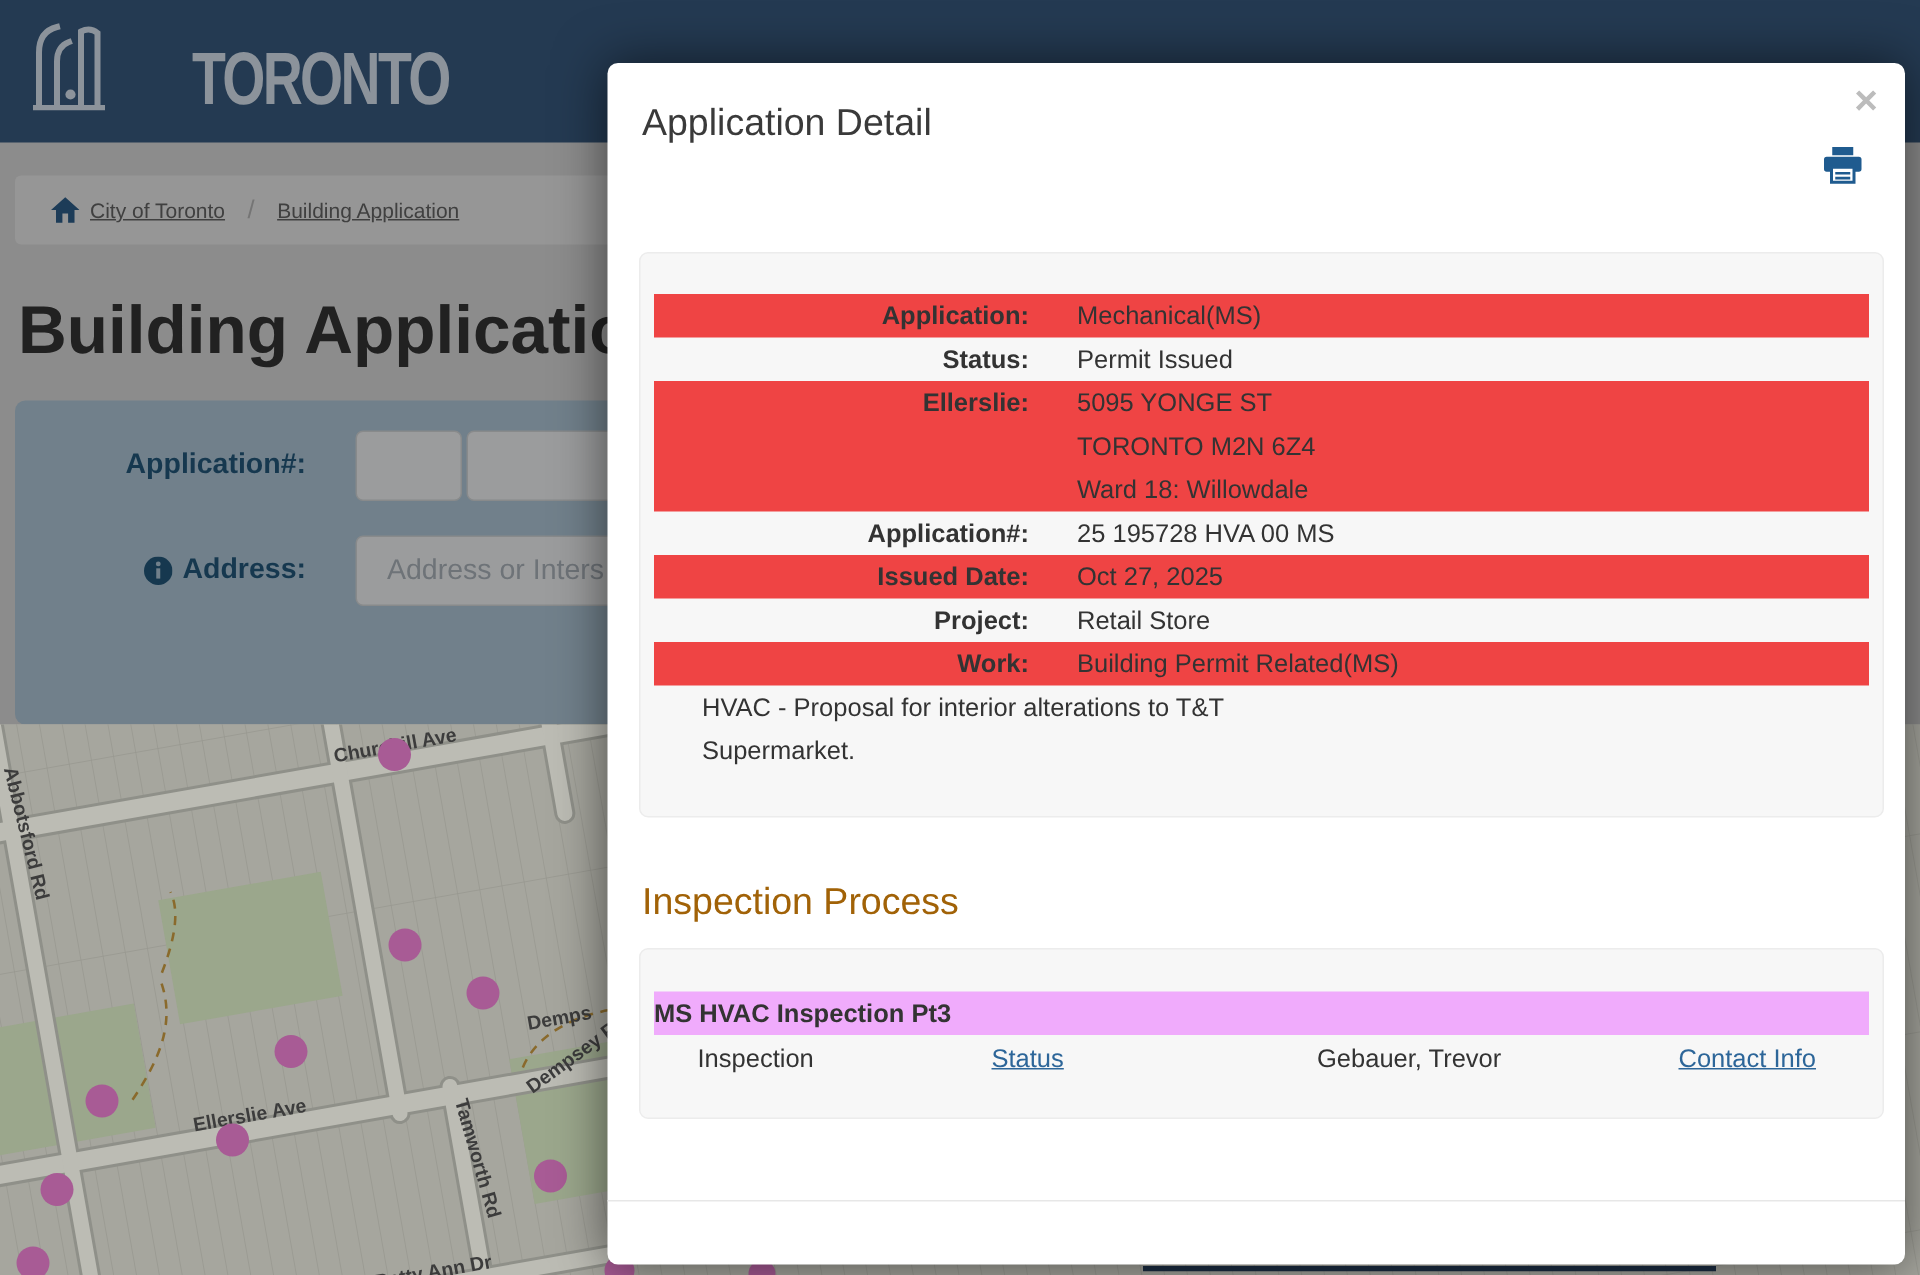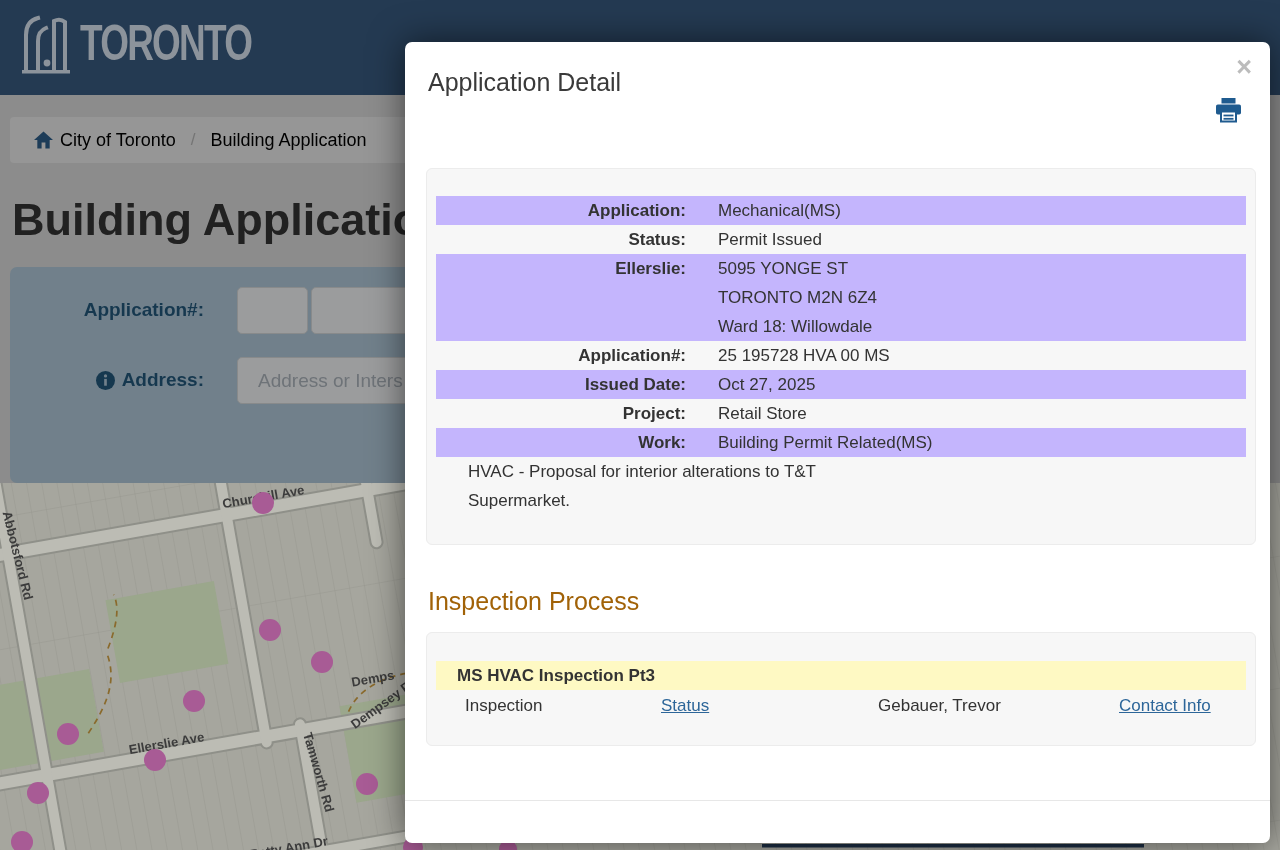--- a/index.html
+++ b/index.html
@@ -2,28 +2,28 @@
 <html><head>
 <meta charset="utf-8">
 <style>
   * { margin:0; padding:0; box-sizing:border-box; }
   html,body { width:1280px; height:850px; }
   body { font-family:"Liberation Sans", sans-serif; background:#8c8c8c; overflow:hidden; }
   .page { position:relative; width:1280px; height:850px; background:#8c8c8c; overflow:hidden; }
 
   
   .site-header { position:absolute; left:0; top:0; width:1280px; height:95px; background:#243a52; }
-  .logo { position:absolute; left:14px; top:9px; display:flex; align-items:center; }
+  .logo { position:absolute; left:14px; top:9px; display:flex; align-items:flex-end;gap:48px; }
   .logo-mark { width:64px; height:68px; }
   .logo-text { color:#8c939b; font-size:42px; font-weight:bold; letter-spacing:-2px;
                display:inline-block; transform:scale(0.88,1.18); transform-origin:left center; margin-left:2px; }
 
   .breadcrumb-bar { position:absolute; left:10px; top:117px; width:1260px; height:46px;
                     background:#969696; border-radius:4px; display:flex; align-items:center; padding-left:24px; }
-  .crumb-link { color:#000000; font-size:18px; cursor:pointer; }
+  .crumb-link { color:#404040; font-size:14px; text-decoration:underline; cursor:pointer; }
   .crumb-sep { color:#757575; font-size:17px; margin:0 15px; }
   .home-icon { width:19px; height:18px; margin-right:7px; }
 
   .page-title { position:absolute; left:12px; top:194px; font-size:45px; font-weight:600; color:#212121; white-space:nowrap; }
 
   .form-panel { position:absolute; left:10px; top:267px; width:990px; height:216px;
                 background:#71808b; border-radius:7px; }
   .form-label { position:absolute; left:0; width:194px; height:46px; display:flex; align-items:center;
                 justify-content:flex-end; color:#16384f; font-size:19px; font-weight:bold; }
   .lbl-app { top:20px; }
@@ -45,29 +45,29 @@
            border-radius:7px; box-shadow:0 0 35px rgba(0,0,0,0.55); }
   .modal-title { position:absolute; left:23px; top:26px; font-size:25px; color:#3a3a3a; font-weight:400; }
   .modal-close { position:absolute; right:18px; top:12px; font-size:27px; line-height:27px; color:#bcbcbc;
                  font-weight:bold; cursor:pointer; background:none; border:none; }
   .print-btn { position:absolute; right:28px; top:56px; width:27px; height:25px; cursor:pointer;
                background:none; border:none; padding:0; }
 
   .detail-panel { position:absolute; left:21px; top:126px; width:830px; height:377px;
                   background:#f7f7f7; border:1px solid #ececec; border-radius:6px; padding:27px 9px; }
   .d-row { display:flex; font-size:17px; color:#333; line-height:29px; }
-  .d-row.stripe { background:#c4b5fd; }
+  .d-row.stripe { background:#ef4444; }
   .d-label { flex:0 0 250px; text-align:right; font-weight:bold; }
   .d-value { margin-left:32px; max-width:430px; }
 
   .section-title { position:absolute; left:23px; top:545px; font-size:25px; color:#a16207; font-weight:400; }
 
   .insp-panel { position:absolute; left:21px; top:590px; width:830px; height:114px;
                 background:#f7f7f7; border:1px solid #ececec; border-radius:6px; padding:28px 9px 0 9px; }
-  .insp-stripe { height:29px; line-height:29px; background:#fef9c3; padding-left:21px;
+  .insp-stripe { height:29px; line-height:29px; background:#f0abfc; 
                  font-size:17px; font-weight:bold; color:#333; }
   .insp-row { display:grid; grid-template-columns:196px 217px 241px 1fr; padding-left:29px;
               height:31px; line-height:31px; font-size:17px; color:#333; }
   .insp-link { color:#2d6699; text-decoration:underline; cursor:pointer; }
 
   .footer-divider { position:absolute; left:0; top:758px; width:100%; border-top:1px solid #e7e7e7; }
 </style>
 </head>
 <body>
 

